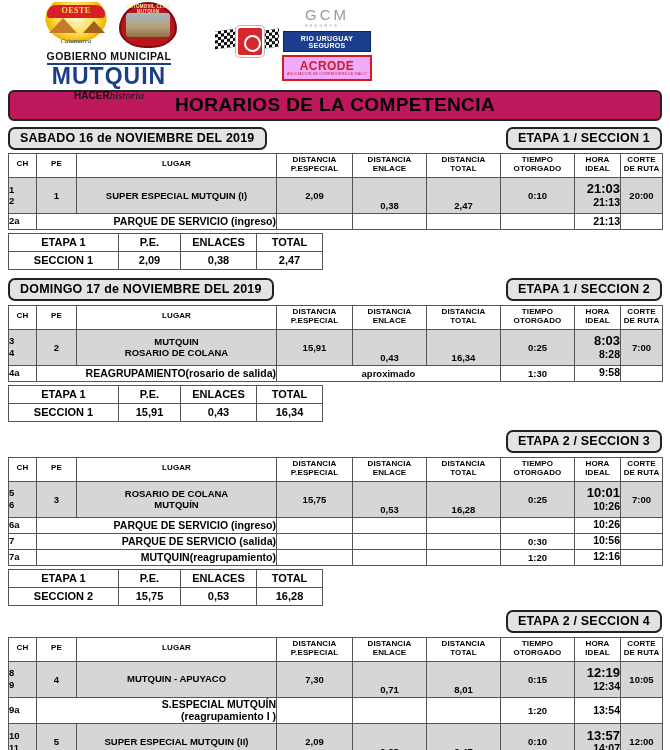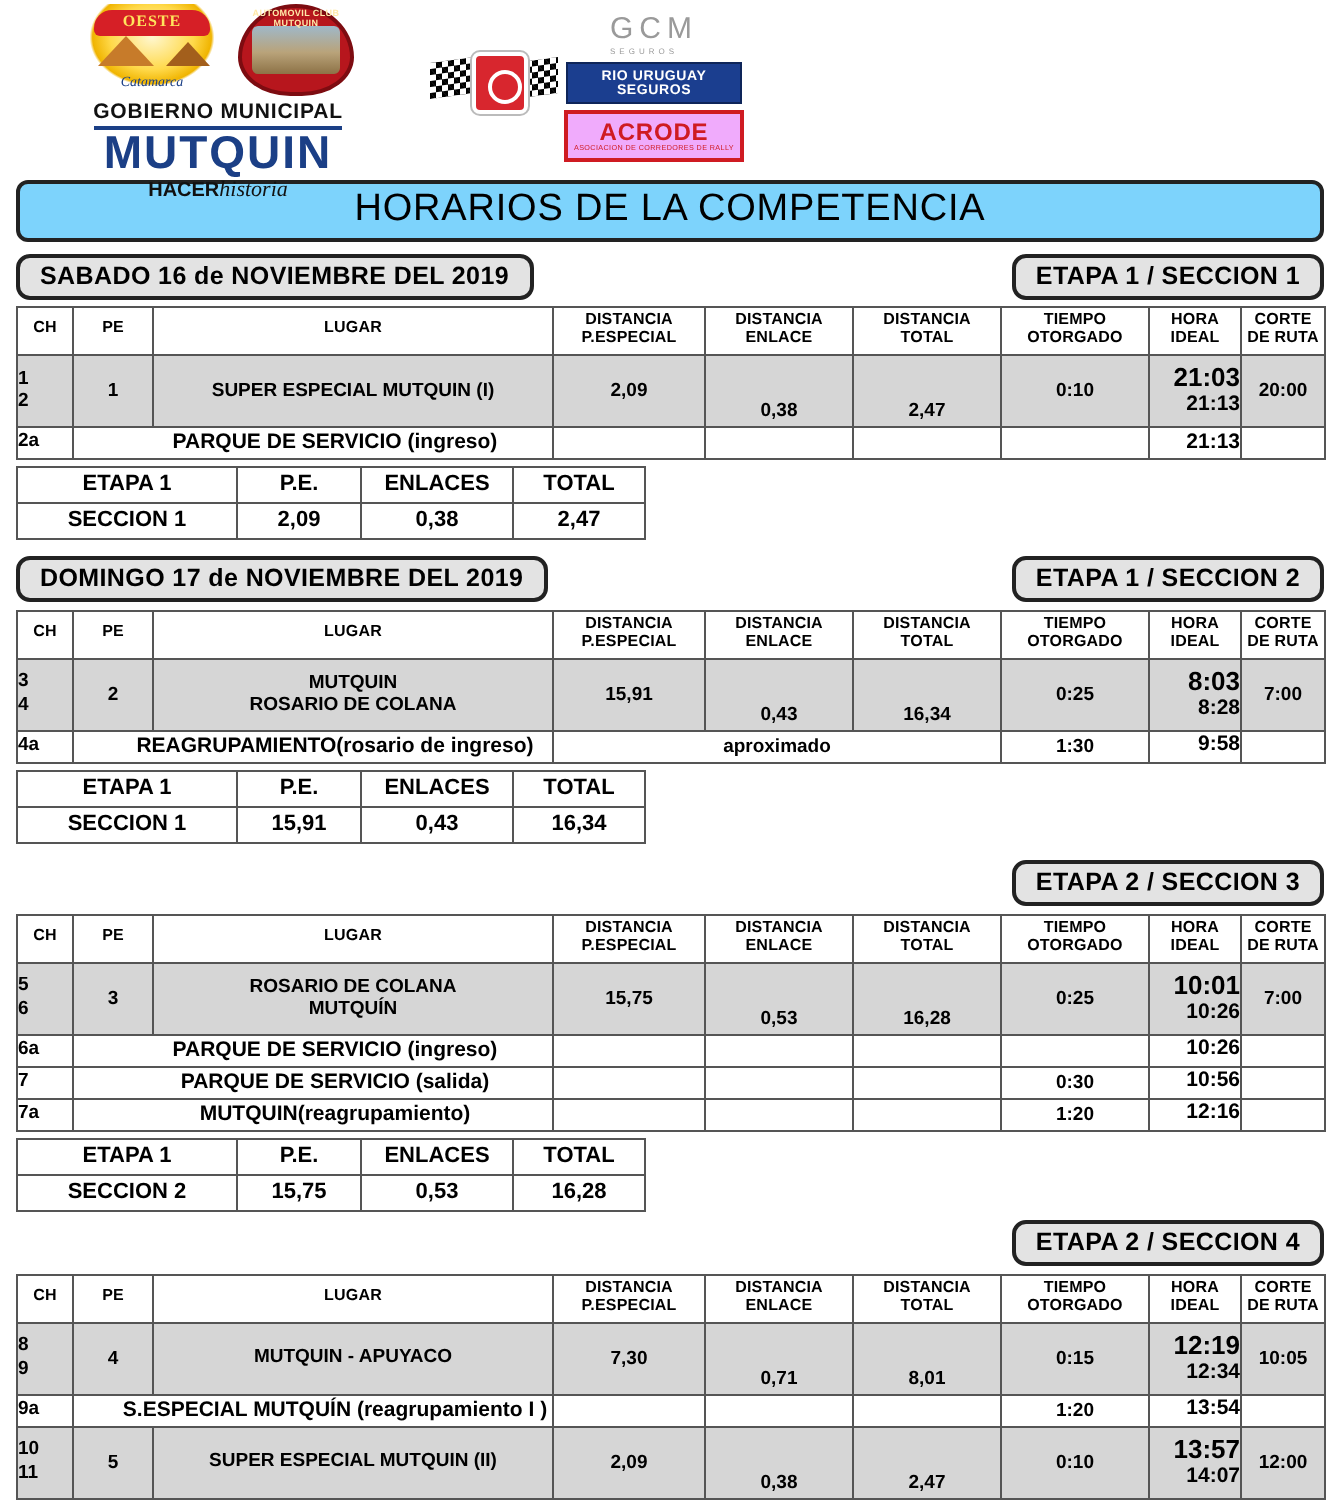--- a/index.html
+++ b/index.html
@@ -257,24 +257,24 @@
     letter-spacing: .4px;
     line-height: 1;
   }
   .acrode span { font-size: 3.6px; color: #cf1b22; letter-spacing: .2px; }
 
   
   .title-bar {
     margin: 2px 8px 6px 8px;
     border: 2px solid #222;
     border-radius: 6px;
-    background: #7dd3fc;
+    background: #be185d;
     text-align: center;
     font-size: 19px;
-    font-weight: normal;
+    font-weight: bold;
     letter-spacing: .4px;
     padding: 2px 0 3px 0;
   }
 
   
   .pill-row {
     display: flex;
     justify-content: space-between;
     align-items: center;
     margin: 0 8px;
@@ -328,22 +328,22 @@
     vertical-align: middle;
   }
   td.lugar-cell {
     font-size: 11px;
     font-weight: bold;
     text-align: center;
     line-height: 1.22;
     vertical-align: middle;
   }
   td.lugar-cell.left {
-    text-align: center;
-    padding-left: 22px;
+    text-align: right;
+    padding-left: 43px;
     font-size: 10.5px;
   }
   td.num-cell {
     font-size: 10.5px;
     font-weight: bold;
     text-align: center;
     vertical-align: middle;
   }
   td.num-cell.lower { vertical-align: bottom; padding-bottom: 2px; }
   td.hora-cell {
@@ -559,21 +559,21 @@
       <td class="num-cell lower">16,34</td>
       <td class="num-cell">0:25</td>
       <td class="hora-cell">
           <span class="h1">8:03</span>
           <span class="h2">8:28</span>
         </td>
       <td class="corte-cell">7:00</td>
     </tr>
     <tr class="note-row">
       <td class="ch-cell">4a</td>
-      <td colspan="2" class="lugar-cell left">REAGRUPAMIENTO(rosario de ingreso)</td>
+      <td colspan="2" class="lugar-cell left">REAGRUPAMIENTO(rosario de salida)</td>
       <td colspan="3" class="approx">aproximado</td>
       <td class="num-cell">1:30</td>
       <td class="hora-cell"><span class="single">9:58</span></td>
       <td class="corte-cell"></td>
     </tr>
   </tbody>
 </table>
 
 <div class="sum-wrap">
   <table class="sum">

